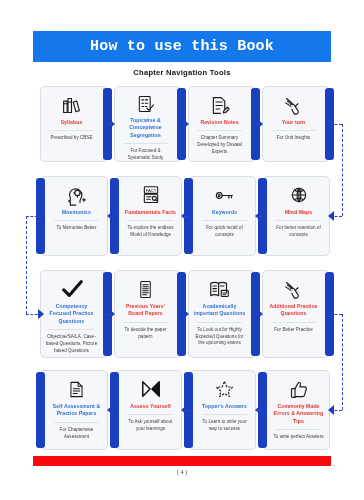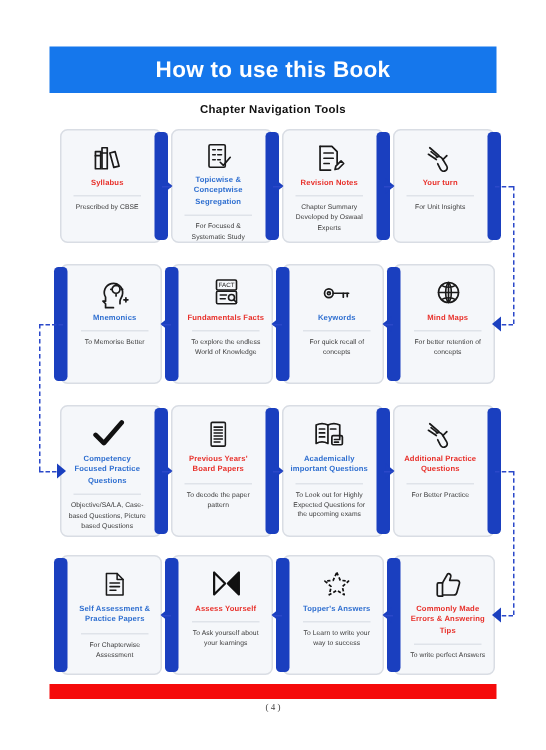--- a/index.html
+++ b/index.html
@@ -9,21 +9,21 @@
     font-family:"Liberation Sans", sans-serif;
     overflow:hidden;
     position:relative;
   }
   .page{position:absolute;left:0;top:0;width:364px;height:500px;background:#fff;}
 
   
   .header-bar{
     position:absolute;left:33px;top:31px;width:298px;height:31px;
     background:#1577ec;
-    display:flex;align-items:center;justify-content:center;
+    display:flex;align-items:center;justify-content:center;font-family:Liberation Mono, monospace;
   }
   .header-title{
     color:#ffffff;font-size:15px;font-weight:bold;letter-spacing:.2px;
     white-space:nowrap;
   }
   .subtitle{
     position:absolute;left:0;top:68px;width:364px;text-align:center;
     font-size:7.6px;font-weight:bold;color:#111;letter-spacing:.25px;
   }
 

